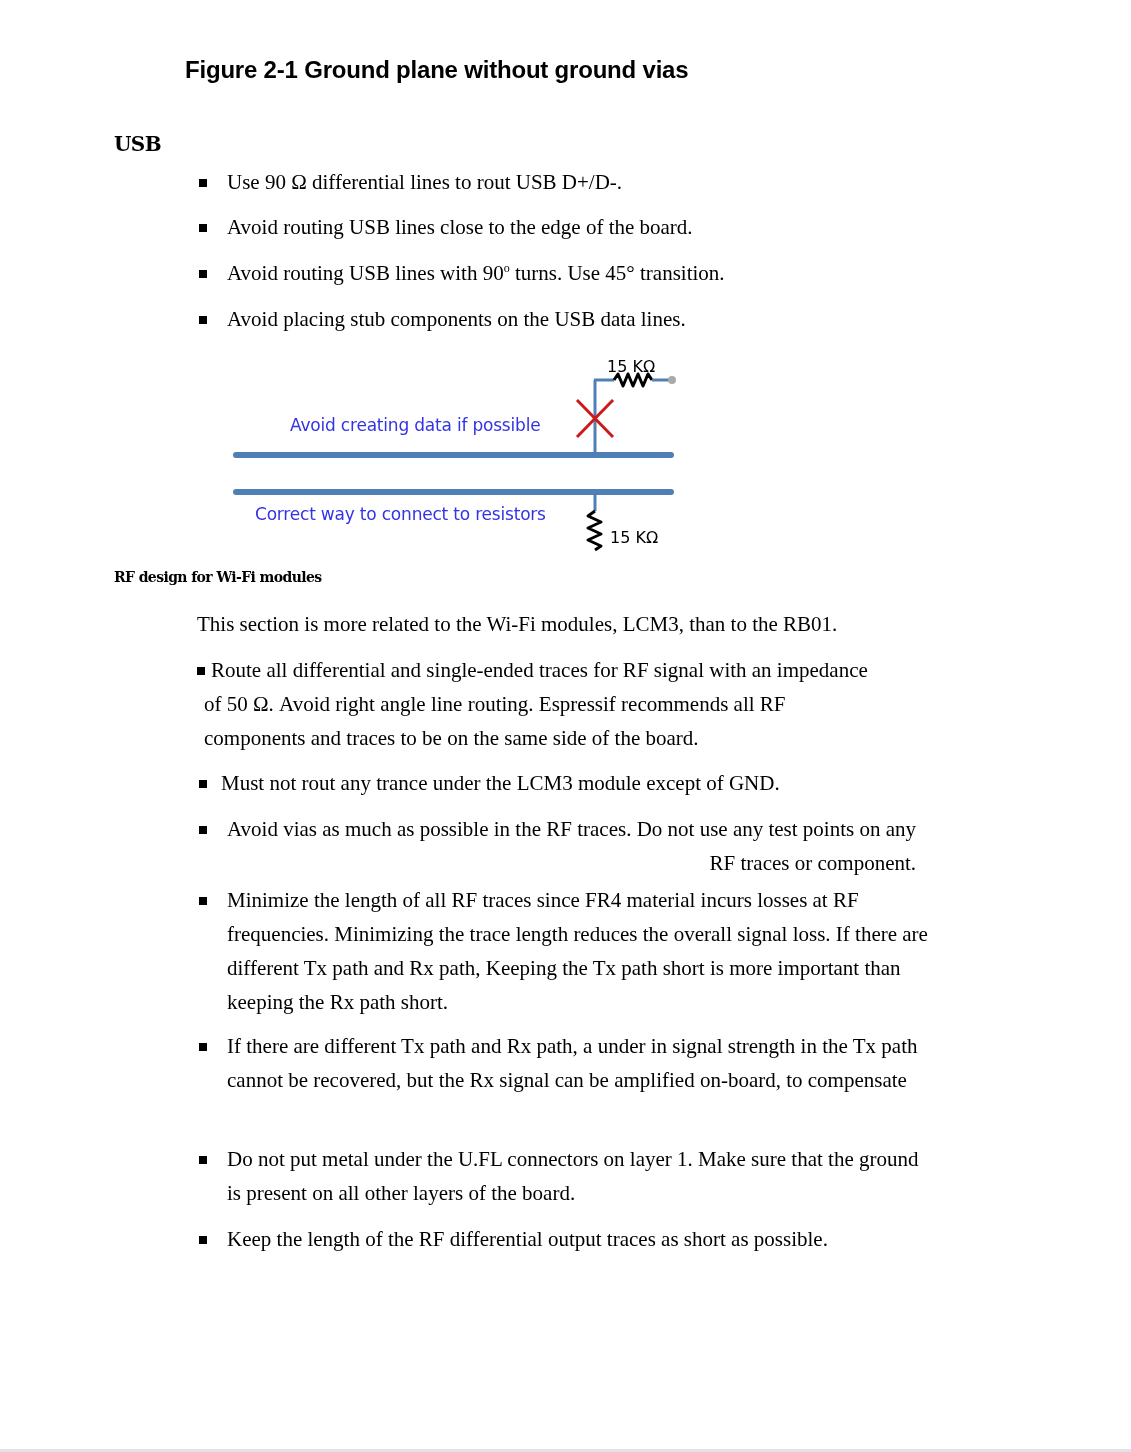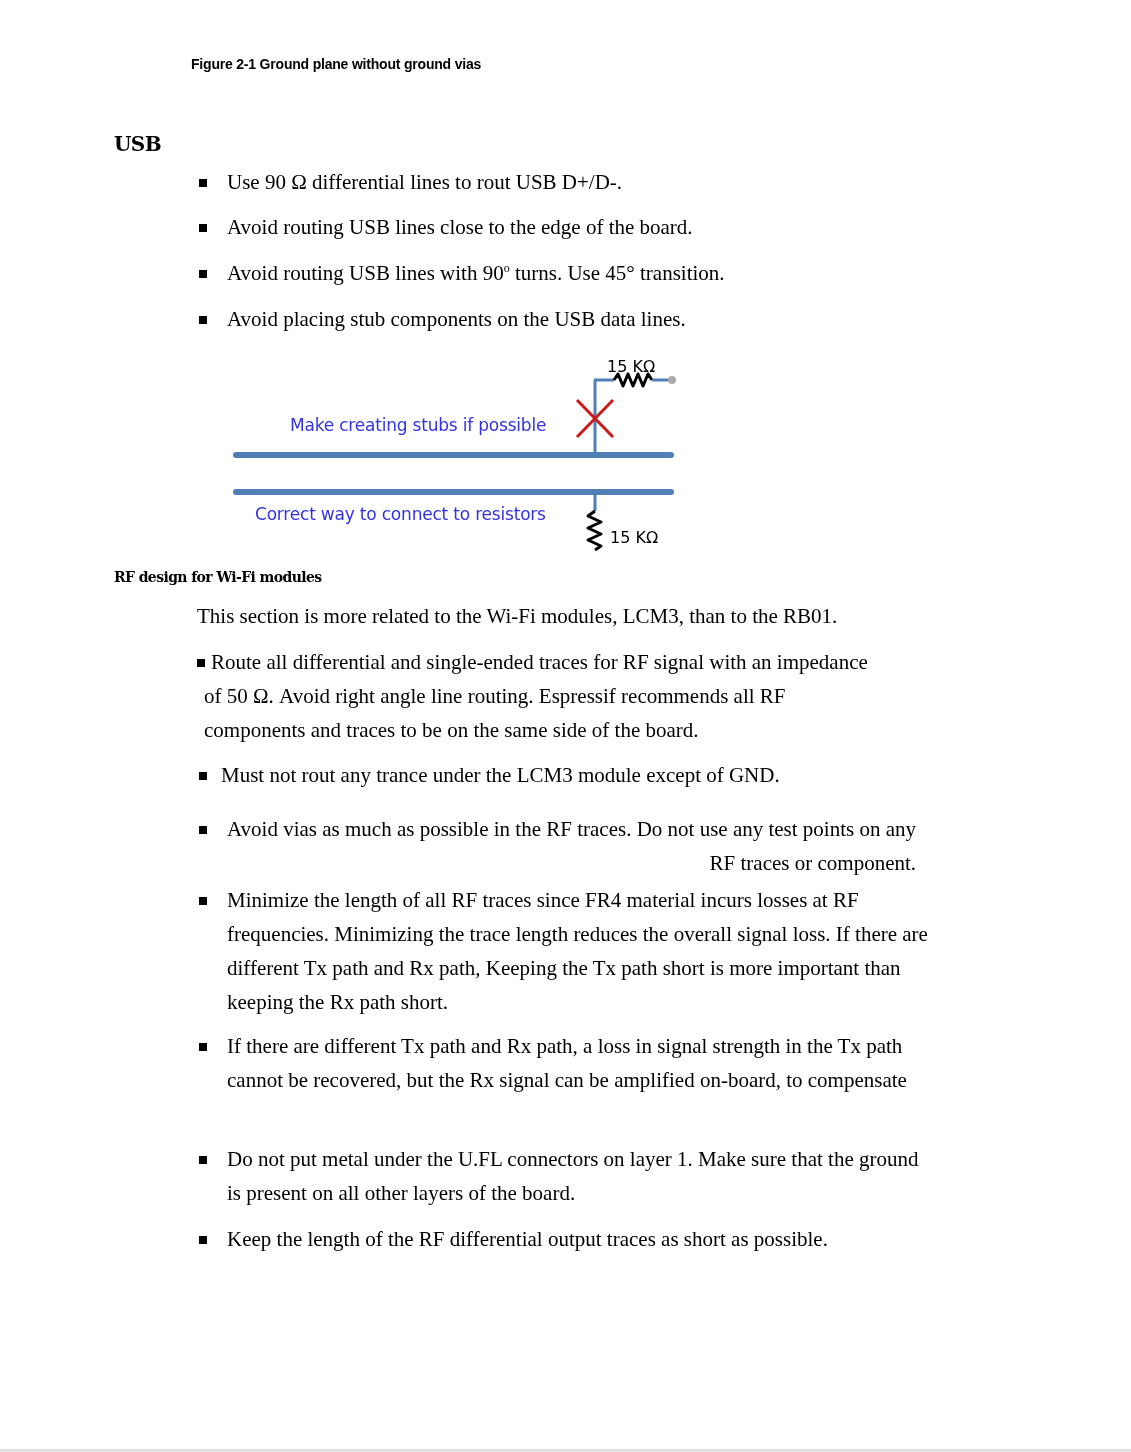--- a/index.html
+++ b/index.html
@@ -1,37 +1,37 @@
 <!DOCTYPE html>
 <html><head>
 <meta charset="utf-8">
 <style>
   html, body { margin: 0; padding: 0; background: #ffffff; }
   body { width: 1131px; height: 1452px; position: relative; overflow: hidden; color: #000; }
   .abs { position: absolute; }
   .fig-caption {
-    left: 191px; top: 56px;
-    font-family: "Liberation Sans", sans-serif; font-weight: bold; font-size: 14px;
+    left: 185px; top: 56px;
+    font-family: "Liberation Sans", sans-serif; font-weight: bold; font-size: 24px;
     letter-spacing: -0.2px; white-space: nowrap;
   }
   .h-section {
     font-family: "DejaVu Serif", serif; font-weight: bold; font-size: 20px;
     letter-spacing: -0.6px; white-space: nowrap;
   }
   .body-text {
     font-family: "Liberation Serif", serif; font-size: 21px; line-height: 34px;
     white-space: nowrap;
   }
   .bullet {
     display: inline-block; width: 8px; height: 8px; background: #000;
     position: absolute;
   }
   .li { position: absolute; left: 227px; }
   .li .bullet { left: -28px; top: 14px; }
-  .para { position: absolute; }
+  .para { position: absolute; margin-top: 8px; }
   .diagram-label {
     font-family: "DejaVu Sans", sans-serif; font-size: 17px; color: #3333e6;
     white-space: nowrap; letter-spacing: -0.2px;
   }
   .res-label {
     font-family: "DejaVu Sans", sans-serif; font-size: 16px; color: #000;
     white-space: nowrap;
   }
   .page-bottom { left: 0; top: 1449px; width: 1131px; height: 3px; background: #e2e2e2; }
 </style>
@@ -73,21 +73,21 @@
     <line x1="652" y1="380" x2="670" y2="380" stroke="#4f7fb5" stroke-width="3"></line>
     <circle cx="672" cy="380" r="4" fill="#aaaaaa"></circle>
 
     <line x1="577" y1="400" x2="613" y2="437" stroke="#cc1a1a" stroke-width="3"></line>
     <line x1="613" y1="400" x2="577" y2="437" stroke="#cc1a1a" stroke-width="3"></line>
 
     <line x1="595" y1="492" x2="595" y2="511" stroke="#4f7fb5" stroke-width="3"></line>
     <polyline points="595,511 588,516 601,522 588,528 601,534 588,540 601,546 595,550" fill="none" stroke="#000" stroke-width="3" stroke-linejoin="round"></polyline>
   </svg>
   <div class="abs res-label" style="left:607px; top:357px;">15 KΩ</div>
-  <div class="abs diagram-label" style="left:290px; top:415px;">Make creating stubs if possible</div>
+  <div class="abs diagram-label" style="left:290px; top:415px;">Avoid creating data if possible</div>
   <div class="abs diagram-label" style="left:255px; top:504px;">Correct way to connect to resistors</div>
   <div class="abs res-label" style="left:610px; top:528px;">15 KΩ</div>
 </div>
 
 <div class="abs h-section" style="left:114px; top:569px; font-size:14px;">RF design for Wi-Fi modules</div>
 
 <div class="para body-text" style="left:197px; top:599px;">This section is more related to the Wi-Fi modules, LCM3, than to the RB01.</div>
 
 <div class="para body-text" style="left:197px; top:645px;">
   <div style="position:relative;">
@@ -110,21 +110,21 @@
 <div class="li body-text" style="top:883px;">
   <span class="bullet"></span>
   <div>Minimize the length of all RF traces since FR4 material incurs losses at RF</div>
   <div>frequencies. Minimizing the trace length reduces the overall signal loss. If there are</div>
   <div>different Tx path and Rx path, Keeping the Tx path short is more important than</div>
   <div>keeping the Rx path short.</div>
 </div>
 
 <div class="li body-text" style="top:1029px;">
   <span class="bullet"></span>
-  <div>If there are different Tx path and Rx path, a loss in signal strength in the Tx path</div>
+  <div>If there are different Tx path and Rx path, a under in signal strength in the Tx path</div>
   <div>cannot be recovered, but the Rx signal can be amplified on-board, to compensate</div>
 </div>
 
 <div class="li body-text" style="top:1142px;">
   <span class="bullet"></span>
   <div>Do not put metal under the U.FL connectors on layer 1. Make sure that the ground</div>
   <div>is present on all other layers of the board.</div>
 </div>
 
 <div class="li body-text" style="top:1222px;">

